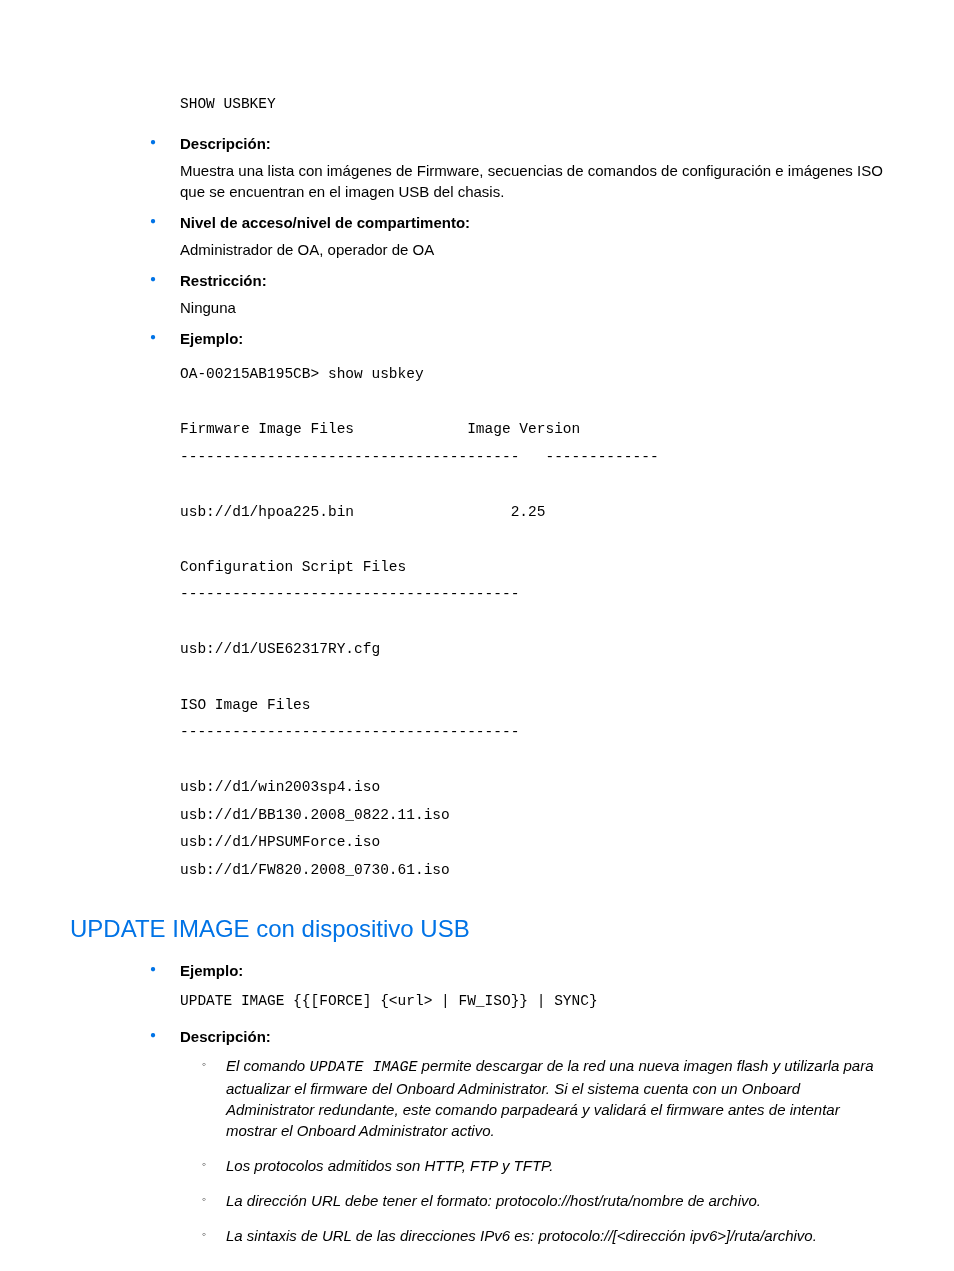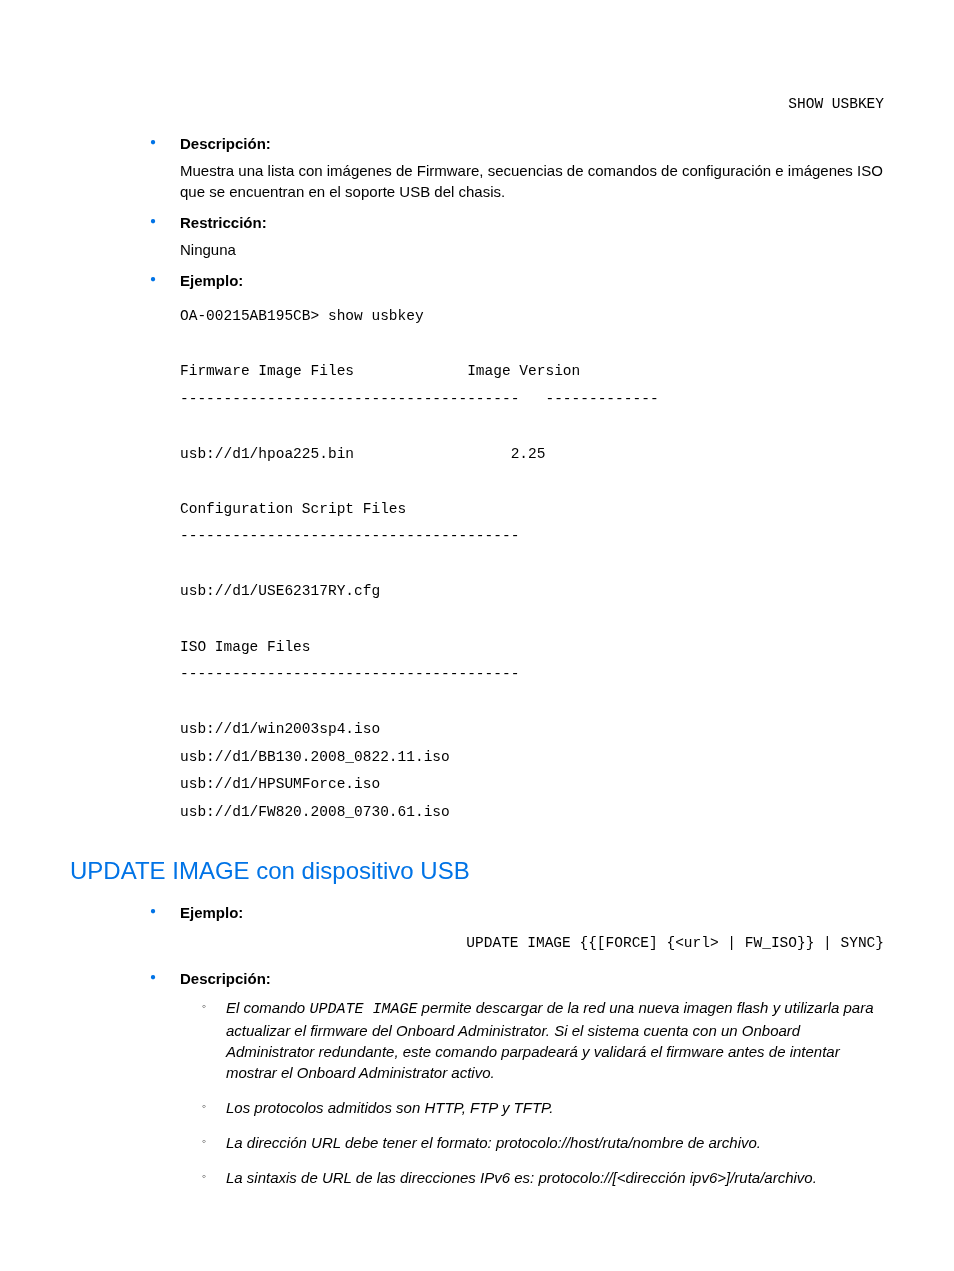--- a/index.html
+++ b/index.html
@@ -9,21 +9,20 @@
     margin: 0;
     padding: 90px 70px 60px 70px;
     width: 954px;
     box-sizing: border-box;
     line-height: 1.4;
   }
   .mono {
     font-family: "Courier New", Courier, monospace;
     font-size: 14.5px;
     line-height: 2.0;
-    text-align: right;
   }
   .mono-tight {
     font-family: "Courier New", Courier, monospace;
     font-size: 14.5px;
     line-height: 1.9;
   }
   ul.bullets {
     list-style: none;
     padding: 0 0 0 80px;
     margin: 0;
@@ -83,21 +82,25 @@
   }
 </style>
 </head>
 <body>
 
 <div class="mono" style="padding-left:110px; margin-bottom:14px;">SHOW USBKEY</div>
 
 <ul class="bullets">
   <li>
     <div class="label">Descripción:</div>
-    <div class="body-text">Muestra una lista con imágenes de Firmware, secuencias de comandos de configuración e imágenes ISO que se encuentran en el soporte USB del chasis.</div>
+    <div class="body-text">Muestra una lista con imágenes de Firmware, secuencias de comandos de configuración e imágenes ISO que se encuentran en el imagen USB del chasis.</div>
+  </li>
+  <li>
+    <div class="label">Nivel de acceso/nivel de compartimento:</div>
+    <div class="body-text">Administrador de OA, operador de OA</div>
   </li>
   <li>
     <div class="label">Restricción:</div>
     <div class="body-text">Ninguna</div>
   </li>
   <li>
     <div class="label">Ejemplo:</div>
     <div class="mono-tight pre-block">OA-00215AB195CB&gt; show usbkey
 
 Firmware Image Files             Image Version

